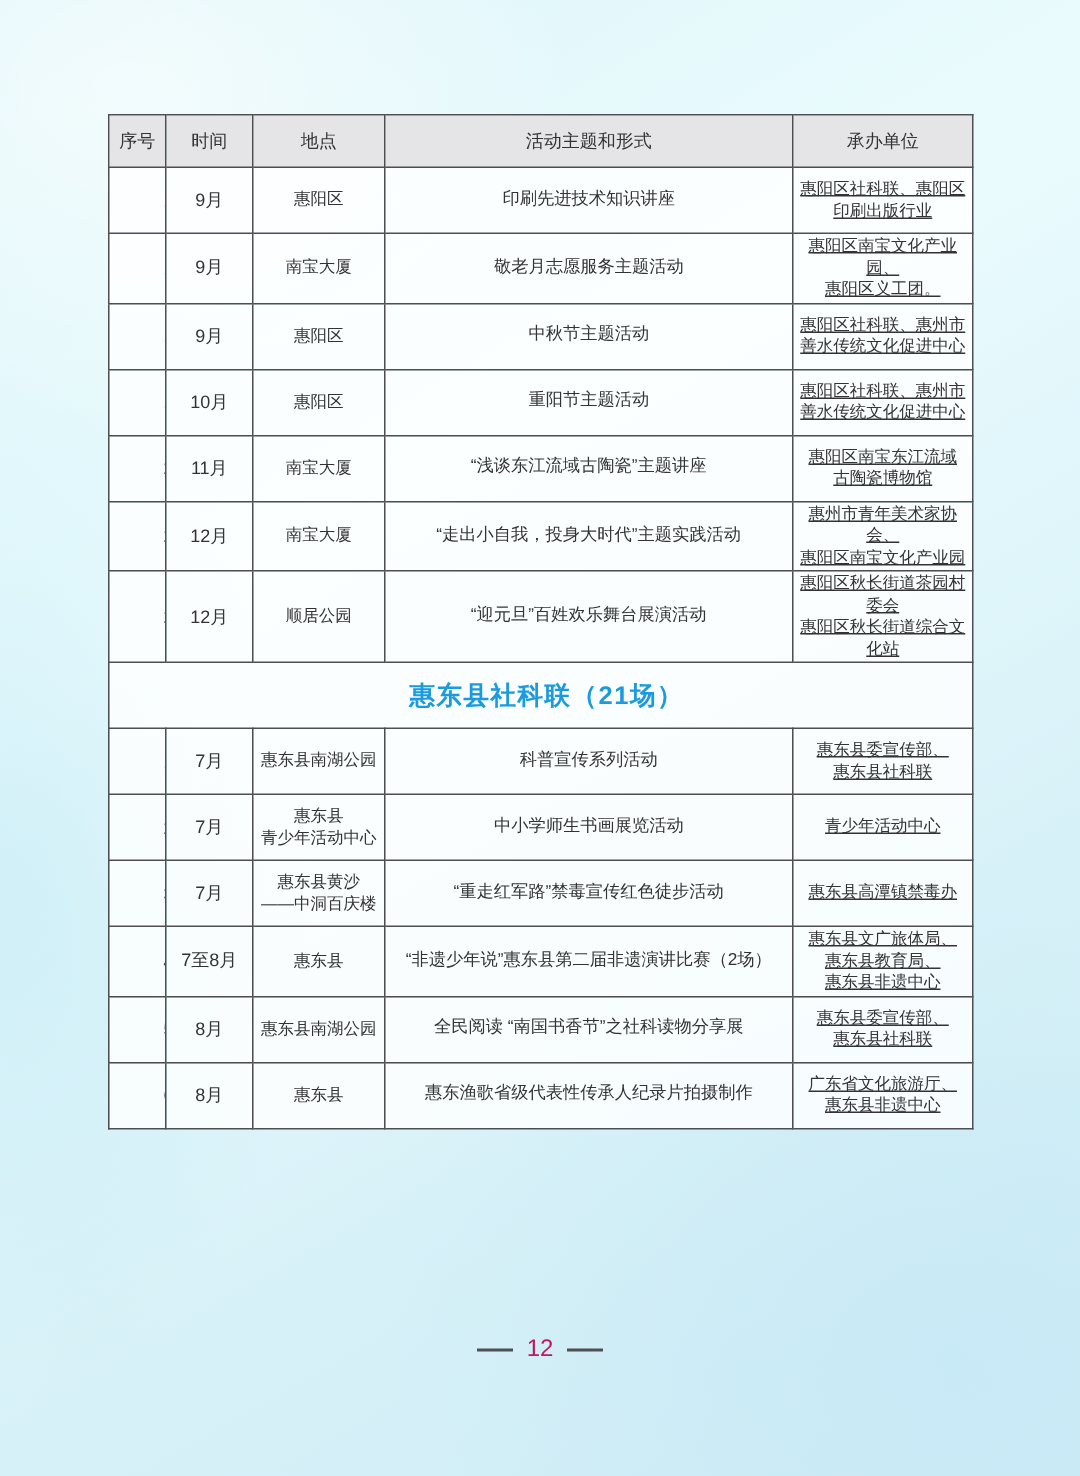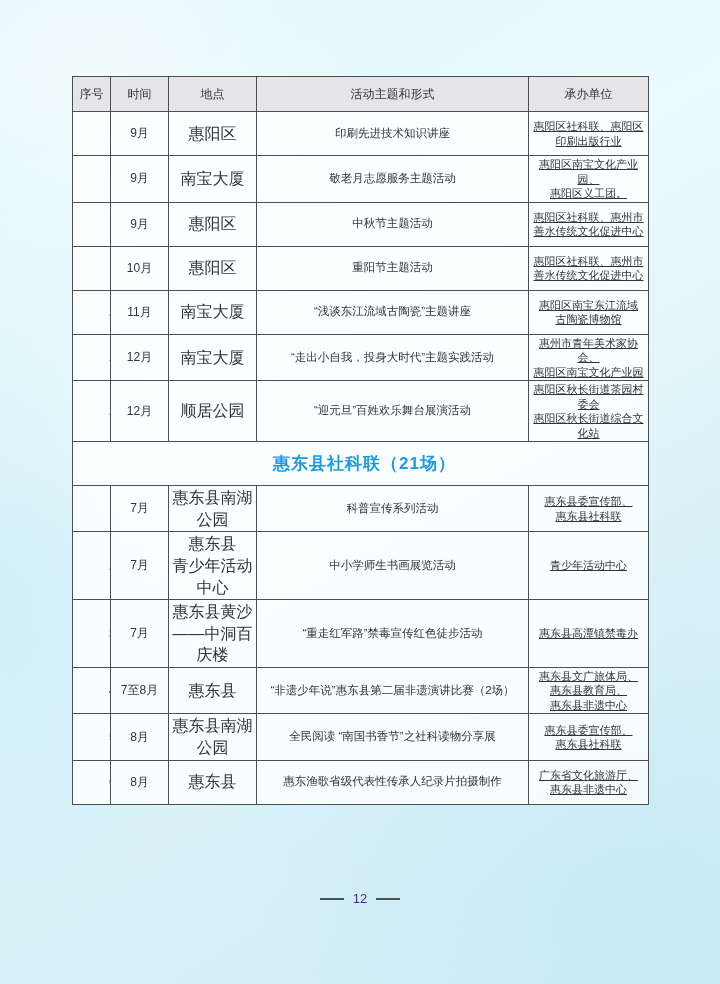--- a/index.html
+++ b/index.html
@@ -35,21 +35,21 @@
     font-weight: normal;
   }
   .doc-table thead th {
     background: var(--header-bg, #e5e5e7);
     height: 32px;
     font-size: 12px;
   }
   .doc-table tbody tr { height: 44px; }
   td.c-no   { font-size: 12px; padding-left: 36px; }
   td.c-time { font-size: 12px; }
-  td.c-place{ font-size: 16px; line-height: 1.35; }
+  td.c-place{ font-size: 11px; line-height: 1.35; }
   td.c-act  { font-size: 11.5px; line-height: 1.35; }
   td.c-org  { font-size: 11px; line-height: 1.32; text-decoration: underline; }
   tr.section-row td {
     text-align: center;
     padding-left: 10px;
     font-size: 17px;
     font-weight: bold;
     color: var(--accent, #1b9bdd);
     letter-spacing: 1px;
   }
@@ -60,22 +60,22 @@
     display: flex;
     align-items: center;
     justify-content: center;
     gap: 9px;
   }
   .page-footer .dash {
     width: 24px; height: 2px;
     background: #4d4f52;
   }
   .page-footer .num {
-    font-size: 13px;
-    color: #4c1d95;
+    font-size: 16px;
+    color: #be185d;
   }
 </style>
 </head>
 <body>
 
 <div>
 
   <table class="doc-table">
     <colgroup>
       <col style="width:38px">

